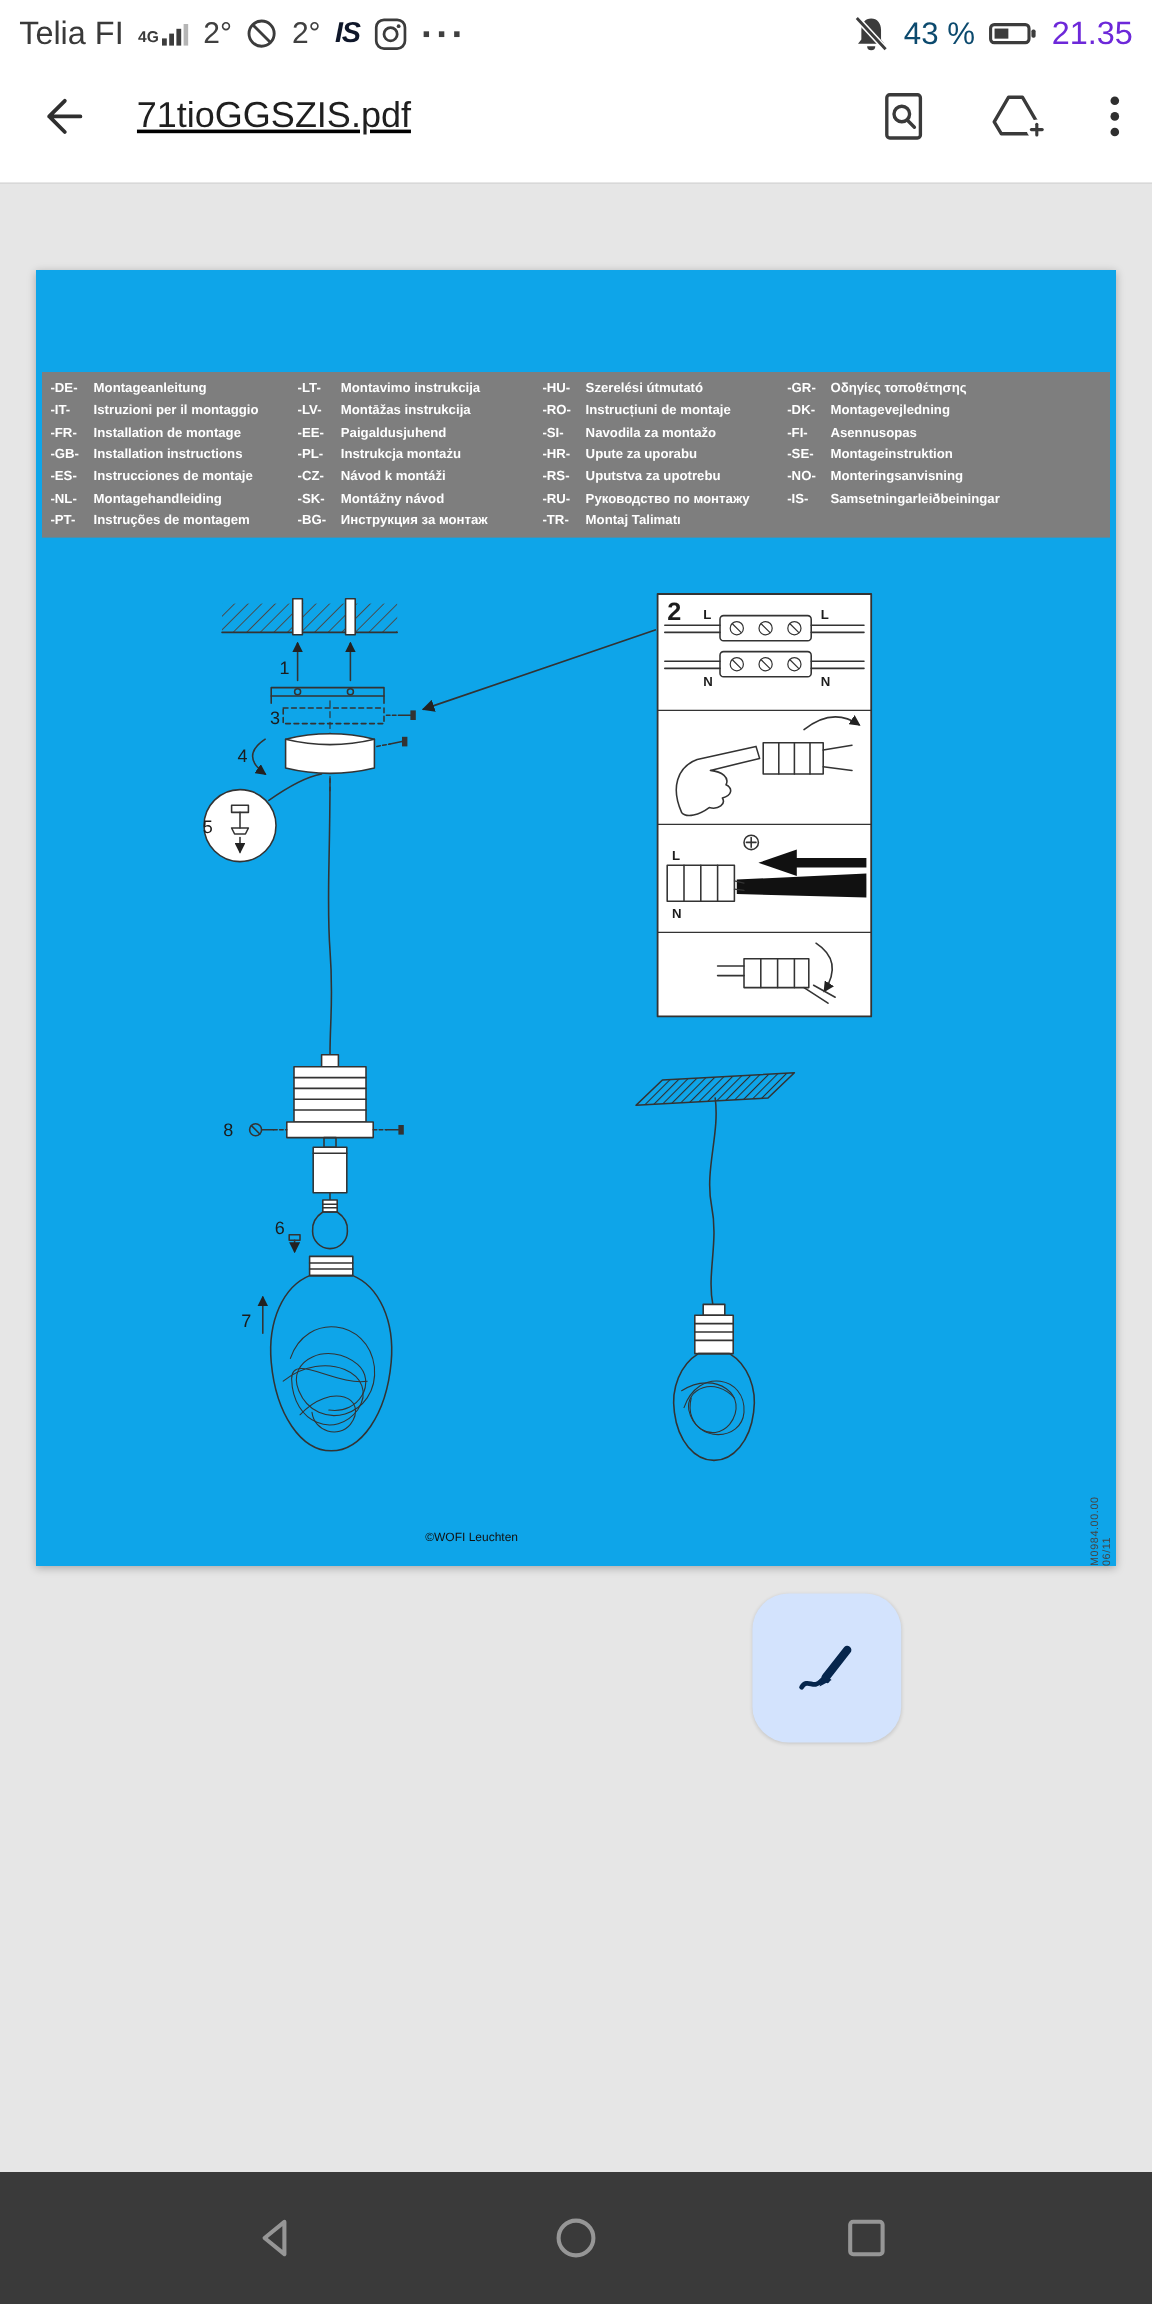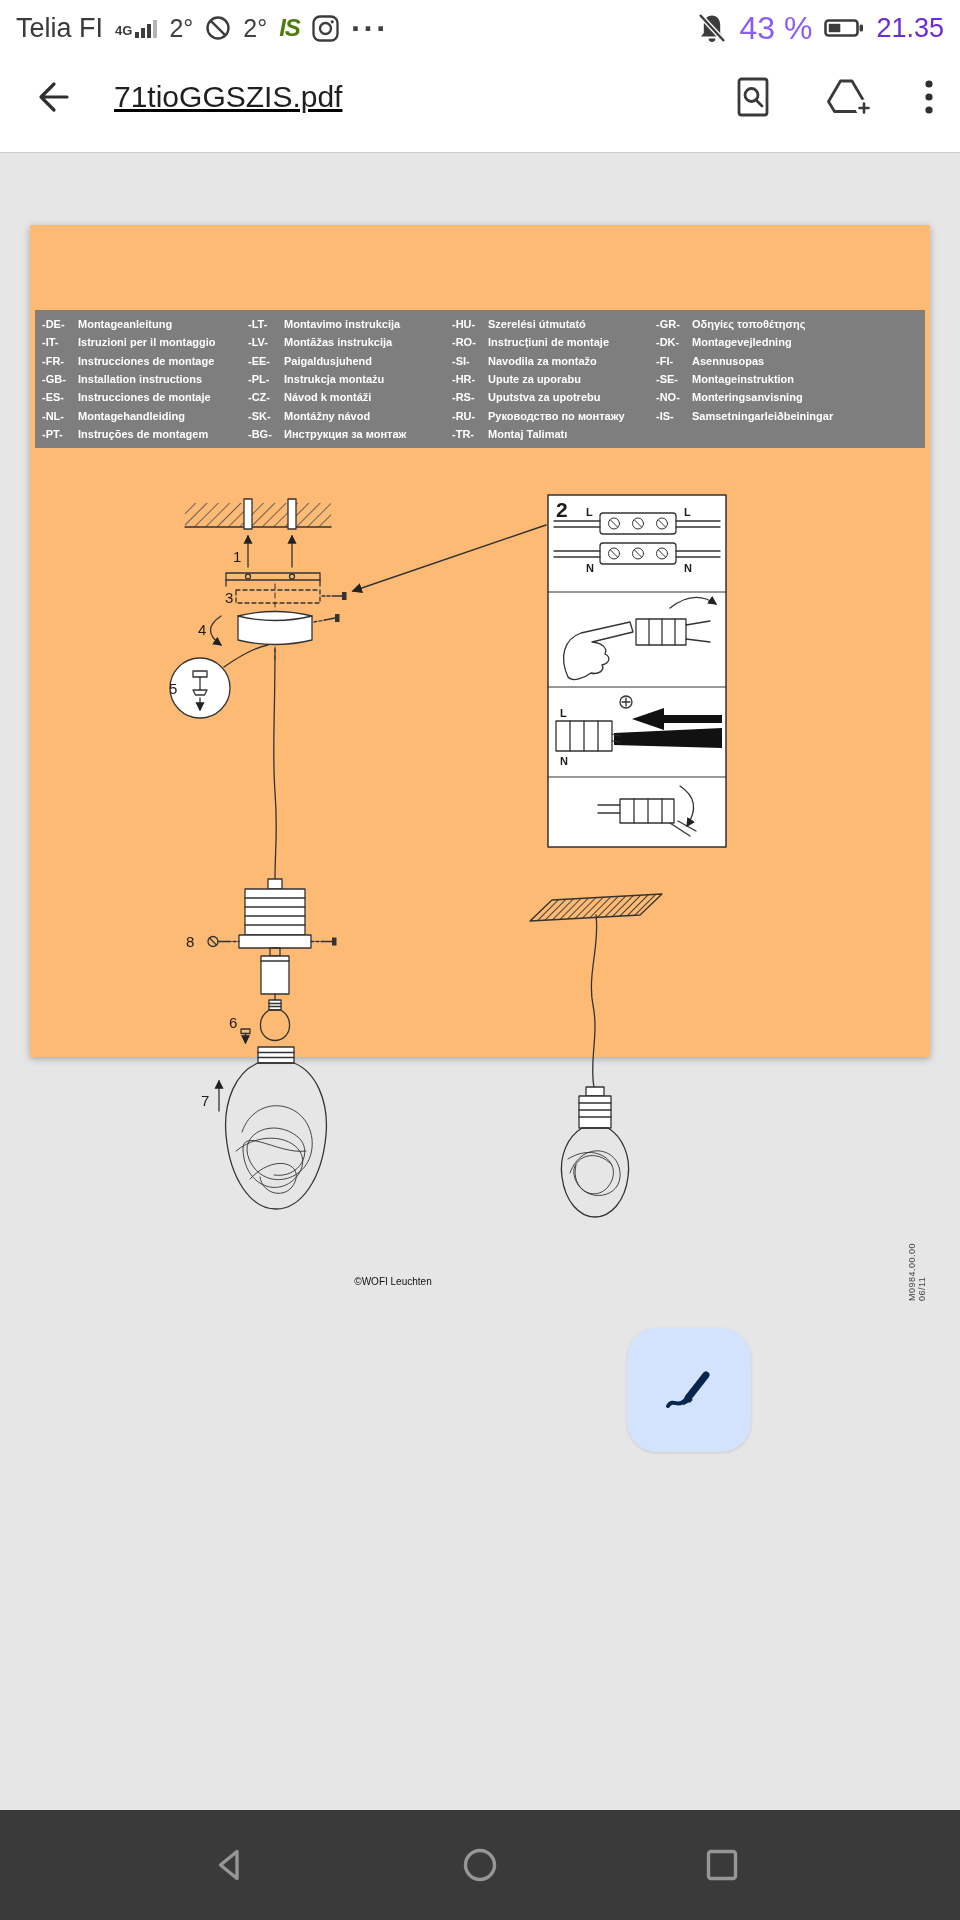--- a/index.html
+++ b/index.html
@@ -8,34 +8,34 @@
   .screen{position:absolute;inset:0;width:960px;height:1920px;background:#fff;overflow:hidden;}
 
   
   .status-bar{position:absolute;top:0;left:0;width:100%;height:56px;background:#fff;display:flex;align-items:center;justify-content:space-between;padding:0 16px;box-sizing:border-box;z-index:7;}
   .sb-left{display:flex;align-items:center;gap:12px;}
   .sb-right{display:flex;align-items:center;gap:12px;}
   .carrier{font-size:27px;color:#3a3a3a;}
   .signal{display:flex;align-items:flex-end;gap:3px;}
   .net{font-size:13px;font-weight:bold;color:#3a3a3a;line-height:1;padding-bottom:2px;}
   .temp{font-size:25px;color:#404040;}
-  .isb{font-size:24px;font-weight:bold;font-style:italic;color:#4d7c0f;letter-spacing:-1px;}
+  .isb{font-size:24px;font-weight:bold;font-style:italic;color:#0f172a;letter-spacing:-1px;}
   .dots{font-size:32px;font-weight:bold;color:#404040;letter-spacing:2px;line-height:20px;}
-  .pct{font-size:32px;color:#8b5cf6;}
+  .pct{font-size:26px;color:#0c4a6e;}
   .time{font-size:27px;color:#6d28d9;}
 
   
   .app-bar{position:absolute;top:56px;left:0;width:100%;height:96px;background:#fff;display:flex;align-items:center;padding:0 26px 14px 30px;box-sizing:border-box;z-index:7;box-shadow:0 1px 0 rgba(0,0,0,0.10);text-decoration:underline;}
   .icon-btn{background:none;border:none;padding:0;margin:0;cursor:pointer;display:flex;align-items:center;justify-content:center;}
   .title{font-size:30px;color:#1f1f1f;margin-left:40px;flex:1;white-space:nowrap;overflow:hidden;text-overflow:ellipsis;}
   .bar-actions{display:flex;align-items:center;gap:52px;}
 
   
   .content{position:absolute;top:152px;left:0;width:100%;height:1658px;background:#e6e6e6;}
-  .pdf-page{position:absolute;left:30px;top:73px;width:900px;height:832px;background:#fdba74;box-shadow:0 2px 7px rgba(0,0,0,0.28);}
+  .pdf-page{position:absolute;left:30px;top:73px;width:900px;height:1080px;background:#0ea5e9;box-shadow:0 2px 7px rgba(0,0,0,0.28);}
 
   
   .lang-table{position:absolute;left:5px;top:85px;width:890px;height:138px;background:#7e7e7e;display:grid;grid-template-columns:206px 204px 204px 276px;box-sizing:border-box;padding:5px 0;}
   .lang-col{display:flex;flex-direction:column;}
   .lang-item{display:flex;align-items:center;height:18.3px;color:#fff;font-size:11px;font-weight:bold;white-space:nowrap;}
   .lang-code{width:36px;padding-left:7px;flex:none;}
   .lang-label{flex:1;}
 
   .artikel{position:absolute;top:230px;left:0;width:726px;text-align:center;font-size:13px;font-weight:bold;color:#111;}
   .artikel .val{margin-left:12px;}
@@ -151,21 +151,21 @@
             <div class="lang-item">
               <span class="lang-code">-DE-</span>
               <span class="lang-label">Montageanleitung</span>
             </div>
             <div class="lang-item">
               <span class="lang-code">-IT-</span>
               <span class="lang-label">Istruzioni per il montaggio</span>
             </div>
             <div class="lang-item">
               <span class="lang-code">-FR-</span>
-              <span class="lang-label">Instrucciones de montage</span>
+              <span class="lang-label">Installation de montage</span>
             </div>
             <div class="lang-item">
               <span class="lang-code">-GB-</span>
               <span class="lang-label">Installation instructions</span>
             </div>
             <div class="lang-item">
               <span class="lang-code">-ES-</span>
               <span class="lang-label">Instrucciones de montaje</span>
             </div>
             <div class="lang-item">

